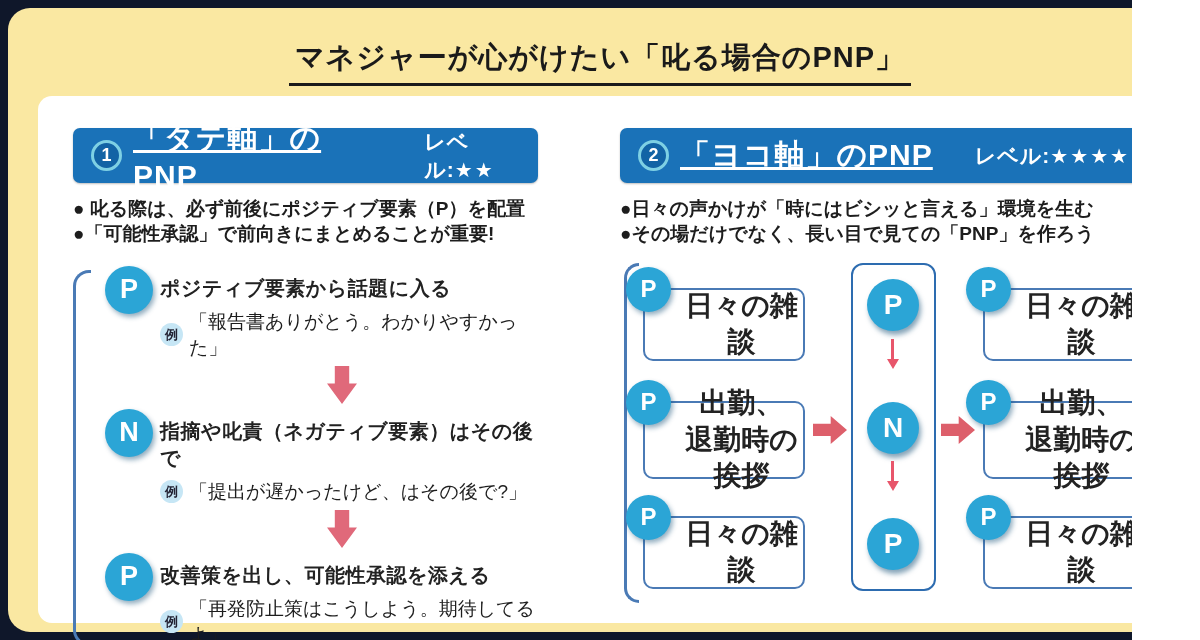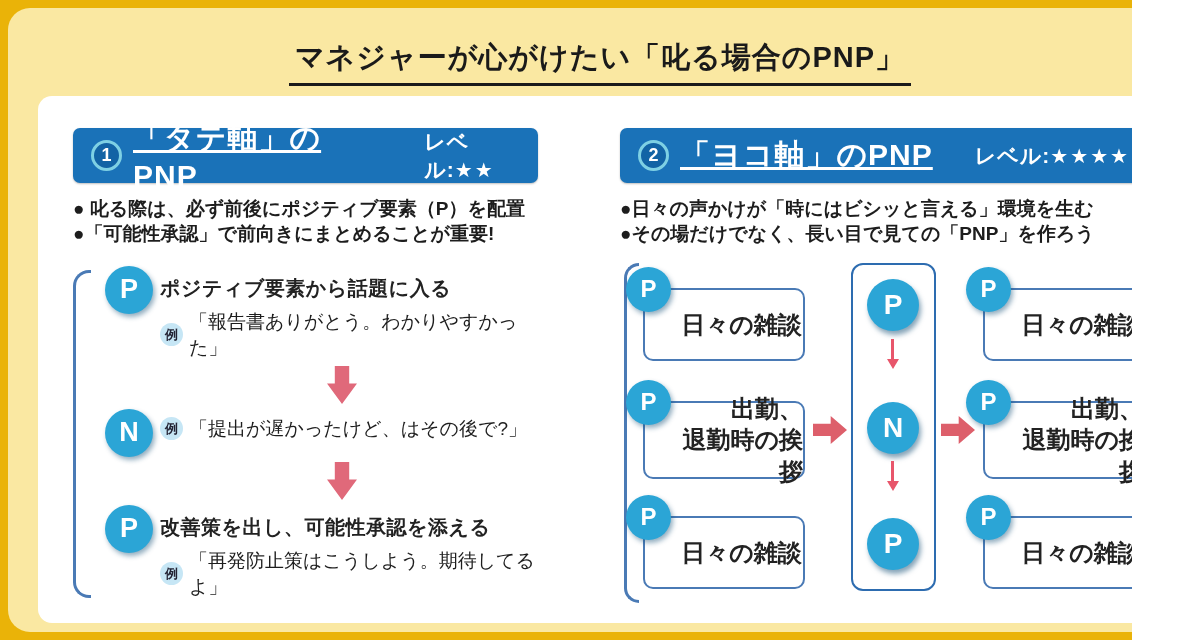--- a/index.html
+++ b/index.html
@@ -1,18 +1,18 @@
 <!DOCTYPE html>
 <html><head>
 <meta charset="utf-8">
 <style>
   * { margin:0; padding:0; box-sizing:border-box; }
   html,body { width:1200px; height:640px; background:#ffffff;
     font-family:"Liberation Sans","DejaVu Sans",sans-serif; color:#222; }
-  .page { position:relative; width:1132px; height:640px; background:#eab308; overflow:hidden; }
+  .page { position:relative; width:1132px; height:640px; background:#0f172a; overflow:hidden; }
   .yellow-card { position:absolute; left:8px; top:8px; width:1184px; height:624px;
     background:#FAE8A2; border-radius:22px; }
   .main-title { position:absolute; left:0; top:30px; width:100%; text-align:center; }
   .main-title span { display:inline-block; font-size:29px; font-weight:bold; color:#1a1a1a;
     border-bottom:3px solid #1a1a1a; padding:0 6px 5px; letter-spacing:1px; }
   .white-panel { position:absolute; left:30px; top:88px; width:1140px; height:527px;
     background:#ffffff; border-radius:14px; }
 
   
   .col { position:absolute; top:32px; }
@@ -52,22 +52,22 @@
   .block-arrow-down { width:30px; height:38px; background:#E0697A; margin:5px 0 5px 222px;
     clip-path:polygon(26% 0,74% 0,74% 46%,100% 46%,50% 100%,0 46%,26% 46%); }
 
   
   .diagram { position:relative; height:342px; margin-top:14px; }
   .dia-bracket { position:absolute; left:4px; top:2px; bottom:0; width:15px;
     border-left:3px solid #4A7AB5; border-top:3px solid #4A7AB5; border-bottom:3px solid #4A7AB5;
     border-radius:16px 0 0 16px; }
   .dbox { position:absolute; background:#fff; border:2px solid #4A7AB5; border-radius:10px;
     display:flex; align-items:center; justify-content:center; }
-  .dbox-label { font-size:24px; font-weight:bold; white-space:pre-line; line-height:1.3;
-    text-align:right; padding-left:8px;margin-left:27px; }
+  .dbox-label { font-size:28px; font-weight:bold; white-space:pre-line; line-height:1.3;
+    text-align:center; padding-left:8px;margin-left:27px; }
   .circle-sm { position:absolute; left:-19px; top:-23px; width:45px; height:45px;
     border-radius:50%; background:#2BA5D6; color:#fff; font-weight:bold; font-size:24px;
     display:flex; align-items:center; justify-content:center;
     box-shadow:2px 3px 5px rgba(15,75,115,.45); }
   .lcol-1,.rcol-1 { top:27px;  height:73px; }
   .lcol-2,.rcol-2 { top:140px; height:78px; }
   .lcol-3,.rcol-3 { top:255px; height:73px; }
   .lcol-1,.lcol-2,.lcol-3 { left:23px;  width:162px; }
   .rcol-1,.rcol-2,.rcol-3 { left:363px; width:162px; }
   .center-box { position:absolute; left:231px; top:2px; width:85px; height:328px;
@@ -125,20 +125,21 @@
                 <span class="ex-text">「報告書ありがとう。わかりやすかった」</span>
               </div>
             </div>
           </div>
 
           <div class="block-arrow-down"></div>
 
           <div class="step">
             <div class="pn-circle">N</div>
             <div class="step-body">
+              <div class="step-title">指摘や叱責（ネガティブ要素）はその後で</div>
               <div class="step-ex">
                 <span class="ex-badge">例</span>
                 <span class="ex-text">「提出が遅かったけど、はその後で?」</span>
               </div>
             </div>
           </div>
 
           <div class="block-arrow-down"></div>
 
           <div class="step">

